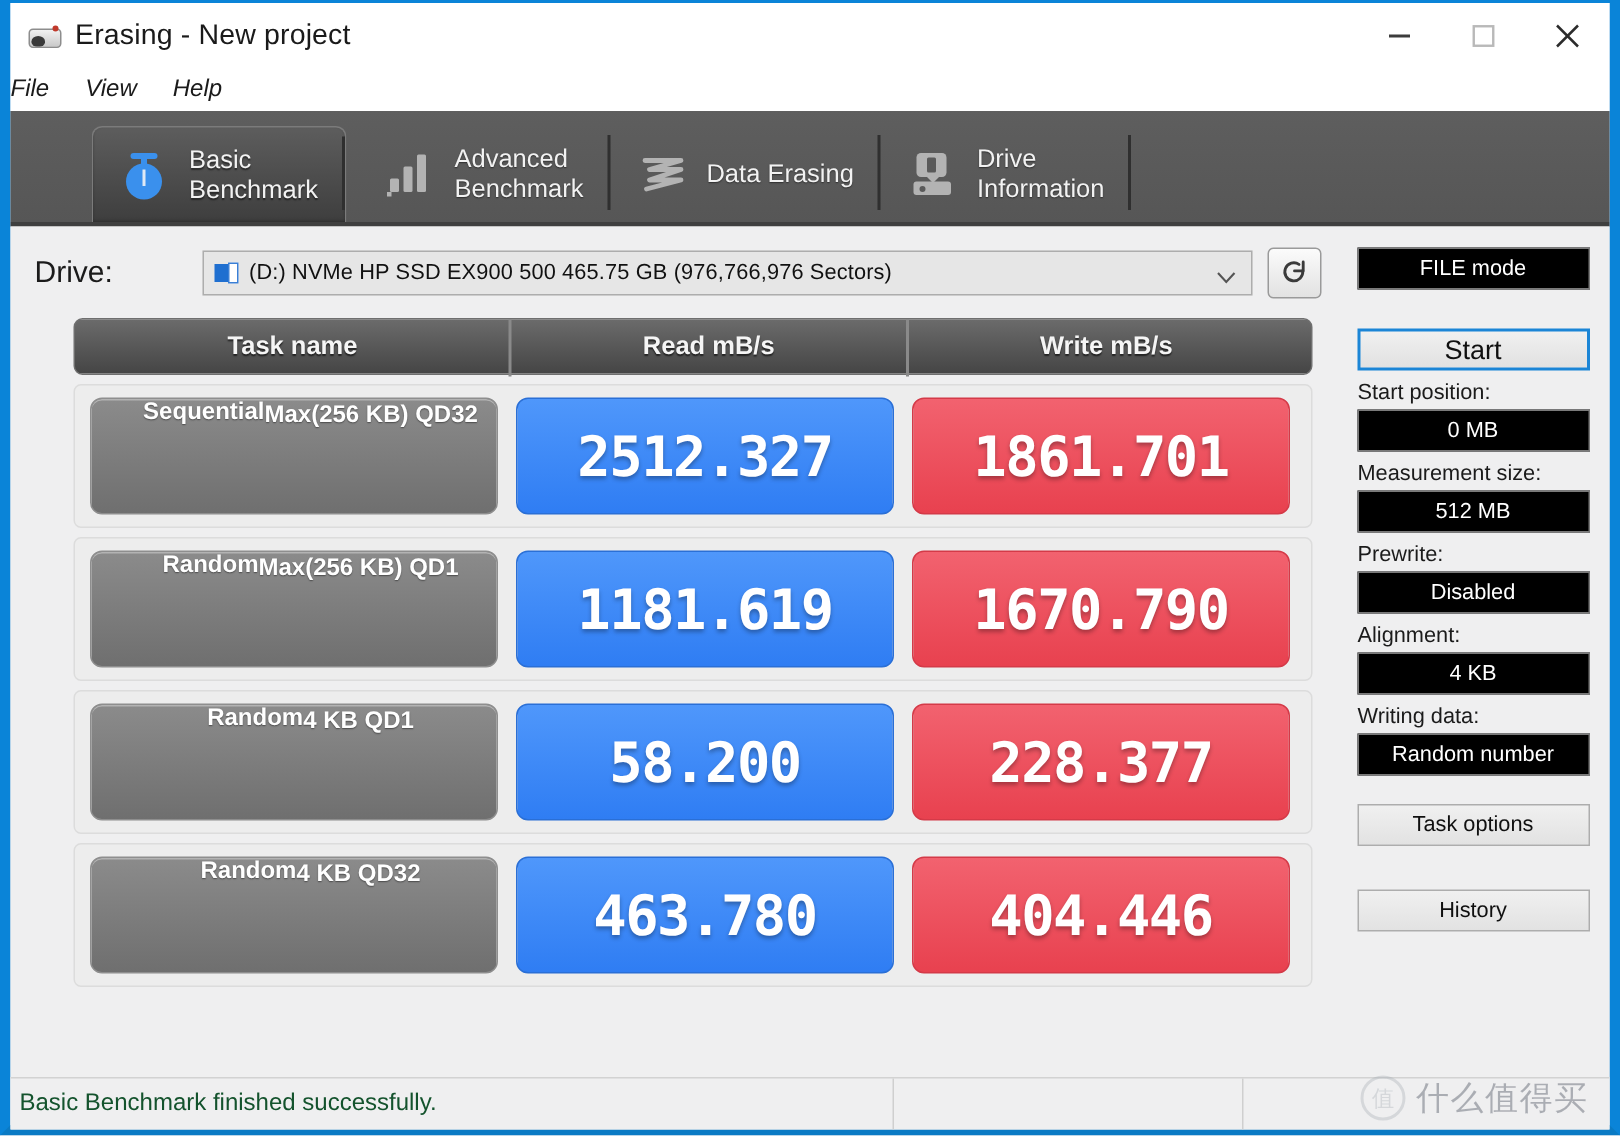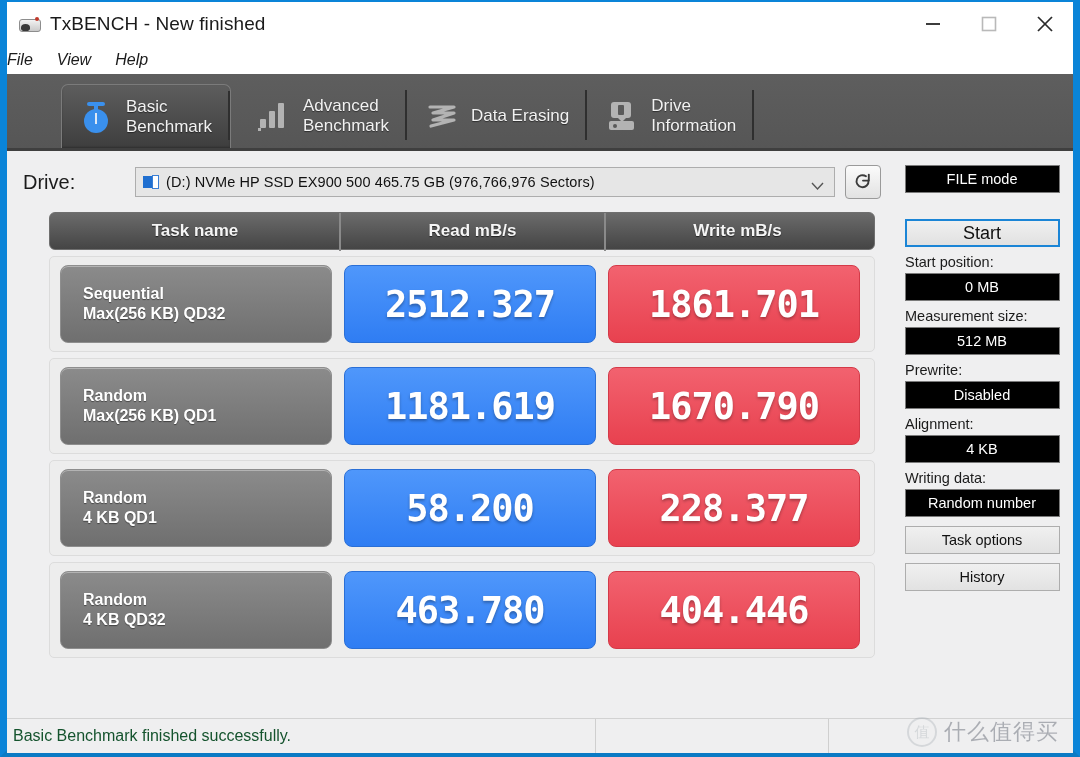--- a/index.html
+++ b/index.html
@@ -133,21 +133,21 @@
     content:"";position:absolute;left:-1px;top:-8px;height:38px;width:2px;background:#8a8a8a;
   }
   .rowwrap{
     margin-top:6px;background:#ededed;border:1px solid #dcdcdc;border-radius:5px;
     padding:8px 10px;display:flex;align-items:center;box-sizing:border-box;
   }
   .taskbtn{
     width:272px;height:78px;border-radius:8px;box-sizing:border-box;
     background:linear-gradient(#8b8b8b,#6f6f6f);
     border:1px solid #8e8e8e;
-    display:flex;flex-direction:column;justify-content:center;padding-left:22px;
+    display:flex;flex-direction:row;justify-content:center;padding-left:22px;
     box-shadow:0 1px 0 rgba(255,255,255,.35) inset;
   }
   .taskbtn .l1{font-size:16px;color:#ffffff;font-weight:bold;text-shadow:0 1px 1px rgba(0,0,0,.45);}
   .taskbtn .l2{font-size:16px;color:#ffffff;font-weight:bold;text-shadow:0 1px 1px rgba(0,0,0,.45);margin-top:2px;}
   .valbox{
     width:252px;height:78px;border-radius:8px;margin-left:12px;
     display:flex;align-items:center;justify-content:center;box-sizing:border-box;
   }
   .valbox.read{background:linear-gradient(#4f97fb,#2f7df3);border:1px solid #2a6fd6;}
   .valbox.write{background:linear-gradient(#f2626f,#e8414f);border:1px solid #d43a48;}
@@ -160,21 +160,21 @@
   
   .side{position:absolute;right:0;top:0;width:182px;padding-top:14px;}
   .black-field{
     width:155px;height:28px;background:#000000;border:1px solid #7a7a7a;
     display:flex;align-items:center;justify-content:center;margin:0 auto;box-sizing:border-box;
   }
   .black-field span{font-size:14.5px;color:#ffffff;}
   .grey-btn{
     width:155px;height:28px;background:linear-gradient(#f0f0f0,#e2e2e2);
     border:1px solid #adadad;display:flex;align-items:center;justify-content:center;
-    margin:0 auto;box-sizing:border-box;
+    margin:10px auto;box-sizing:border-box;
   }
   .grey-btn span{font-size:14.5px;color:#101010;}
   .start-btn{
     width:155px;height:28px;background:linear-gradient(#f0f0f0,#e1e1e1);
     border:2px solid #1b85d6;display:flex;align-items:center;justify-content:center;
     margin:0 auto;box-sizing:border-box;
   }
   .start-btn span{font-size:18px;color:#101010;}
   .side-label{font-size:14.5px;color:#1b1b1b;margin:7px 0 3px 14px;}
   .gap{height:26px;}
@@ -206,21 +206,21 @@
 <body>
 
 <div class="app">
 
   <div class="titlebar">
     <div class="title-icon">
       <div class="body"></div>
         <div class="lens"></div>
         <div class="dot"></div>
     </div>
-    <div class="title-text">TxBENCH - New finished</div>
+    <div class="title-text">Erasing - New project</div>
     <div class="wctrls">
       <div class="wbtn">
         <svg width="18" height="14">
             <line x1="2" y1="7" x2="16" y2="7" stroke="#3c3c3c" stroke-width="2"></line>
           </svg>
       </div>
       <div class="wbtn">
         <svg width="16" height="16">
             <rect x="1.5" y="1.5" width="13" height="13" fill="none" stroke="#b9b9b9" stroke-width="1.6"></rect>
           </svg>

